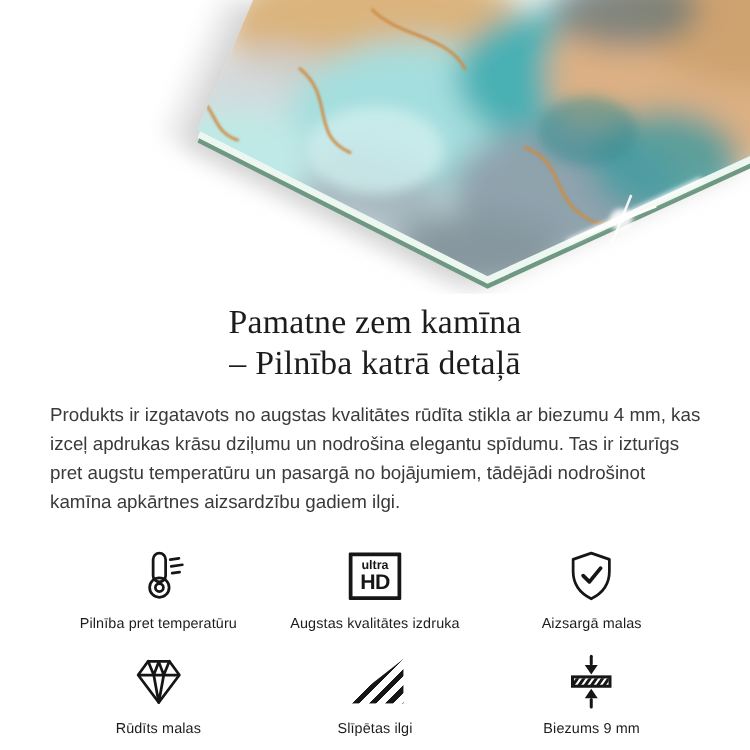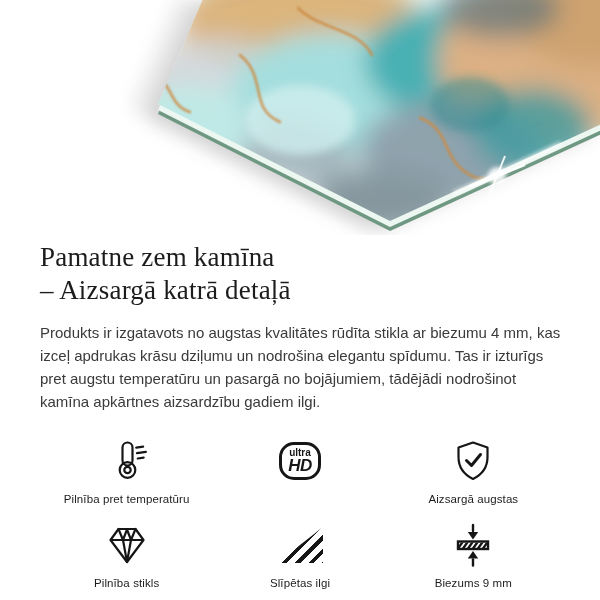--- a/index.html
+++ b/index.html
@@ -15,21 +15,21 @@
   .content{padding:0 40px;}
   .page-title{
     font-family:"Liberation Serif", serif;
     font-weight:400;
     font-size:27px;
     line-height:33px;
     color:var(--text-primary,#1c1c1c);
     margin:6px 0 14px 0;
     letter-spacing:.2px;
   }
-  .page-title span{display:block;}
+  .page-title span{display:block;text-align:center;}
   .description{
     font-size:15px;
     line-height:23px;
     color:var(--text-body,#3a3a3a);
     width:527px;
     margin:0;
   }
   
   .features{
     margin-top:24px;
@@ -48,26 +48,26 @@
   .feature-label{
     margin-top:8px;
     font-size:11.5px;
     color:var(--text-primary,#1c1c1c);
     letter-spacing:.1px;
   }
   
   .uhd-badge{
     width:42px;height:38px;box-sizing:border-box;
     border:3px solid var(--icon-stroke,#161616);
-    border-radius:15px;
+    border-radius:1px;
     display:flex;flex-direction:column;align-items:center;justify-content:center;
     color:var(--icon-stroke,#161616);
   }
   .uhd-top{font-size:10px;font-weight:700;line-height:10px;}
-  .uhd-bottom{font-size:17px;font-weight:800;line-height:16px;letter-spacing:-.5px;font-style:italic;}
+  .uhd-bottom{font-size:17px;font-weight:800;line-height:16px;letter-spacing:-.5px;}
   
   .stripes-triangle{
     width:46px;height:36px;
     background:repeating-linear-gradient(135deg,
       var(--icon-stroke,#161616) 0 4px, transparent 4px 9.5px);
     clip-path:polygon(0 100%, 100% 0, 100% 100%);
   }
 </style>
 </head>
 <body>
@@ -139,21 +139,21 @@
       <line x1="469" y1="187" x2="525" y2="165" stroke="#ffffff" stroke-width="2" opacity="0.95"></line>
       <line x1="489" y1="196" x2="505" y2="156" stroke="#ffffff" stroke-width="2" opacity="0.9"></line>
       <circle cx="497" cy="176" r="2.4" fill="#ffffff"></circle>
     </g>
   </svg>
 </div>
 
 <div class="content">
   <h1 class="page-title">
     <span>Pamatne zem kamīna</span>
-    <span>– Aizsargā katrā detaļā</span>
+    <span>– Pilnība katrā detaļā</span>
   </h1>
 
   <p class="description">Produkts ir izgatavots no augstas kvalitātes rūdīta stikla ar biezumu 4 mm, kas izceļ apdrukas krāsu dziļumu un nodrošina elegantu spīdumu. Tas ir izturīgs pret augstu temperatūru un pasargā no bojājumiem, tādējādi nodrošinot kamīna apkārtnes aizsardzību gadiem ilgi.</p>
 
   <div class="features">
 
     <div class="feature">
       <div class="icon-box">
         <svg width="48" height="48" viewBox="0 0 48 48" fill="none" stroke="#161616" stroke-width="2.2" stroke-linecap="round">
           <rect x="19.5" y="5.5" width="10" height="23" rx="5"></rect>
@@ -169,42 +169,43 @@
       <div class="feature-label">Pilnība pret temperatūru</div>
     </div>
 
     <div class="feature">
       <div class="icon-box">
         <div class="uhd-badge">
           <span class="uhd-top">ultra</span>
           <span class="uhd-bottom">HD</span>
         </div>
       </div>
+      <div class="feature-label">Augstas kvalitātes izdruka</div>
     </div>
 
     <div class="feature">
       <div class="icon-box">
         <svg width="46" height="46" viewBox="0 0 46 46" fill="none" stroke="#161616" stroke-width="2.2" stroke-linecap="round" stroke-linejoin="round">
           <path d="M23 4.5 L37.5 9.5 V19 C37.5 29.5 31.5 36.8 23 41 C14.5 36.8 8.5 29.5 8.5 19 V9.5 Z"></path>
           <path d="M16.5 22.5 L21.5 27.5 L30.5 16.5" stroke-width="3"></path>
         </svg>
       </div>
-      <div class="feature-label">Aizsargā augstas</div>
+      <div class="feature-label">Aizsargā malas</div>
     </div>
 
     <div class="feature">
       <div class="icon-box">
         <svg width="48" height="46" viewBox="0 0 48 46" fill="none" stroke="#161616" stroke-width="2.2" stroke-linecap="round" stroke-linejoin="round">
           <path d="M15.5 7 H32.5 L40.5 18 L24 40 L7.5 18 Z"></path>
           <path d="M8 18 H40"></path>
           <path d="M15.5 7 L20 18 L24 7.5 L28 18 L32.5 7"></path>
           <path d="M20 18 L24 40 L28 18"></path>
         </svg>
       </div>
-      <div class="feature-label">Pilnība stikls</div>
+      <div class="feature-label">Rūdīts malas</div>
     </div>
 
     <div class="feature">
       <div class="icon-box">
         <div class="stripes-triangle"></div>
       </div>
       <div class="feature-label">Slīpētas ilgi</div>
     </div>
 
     <div class="feature">

